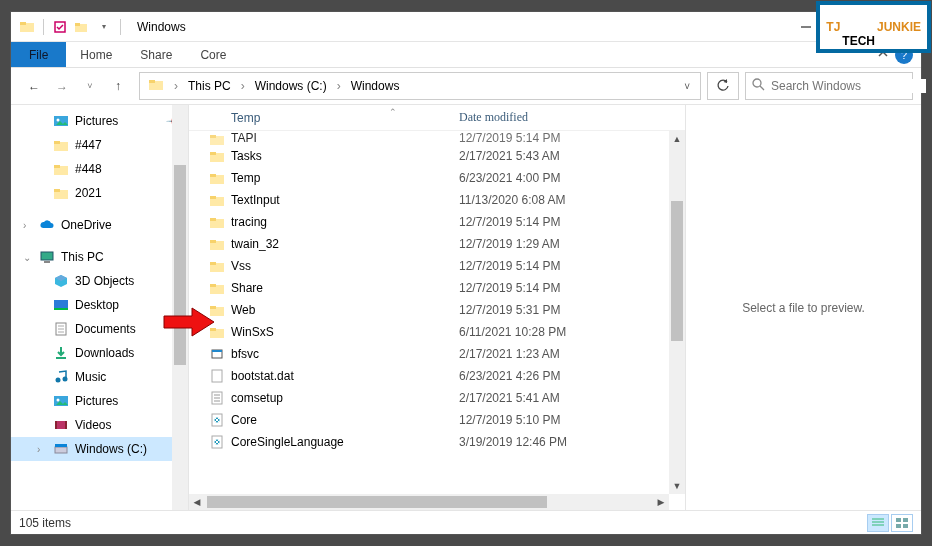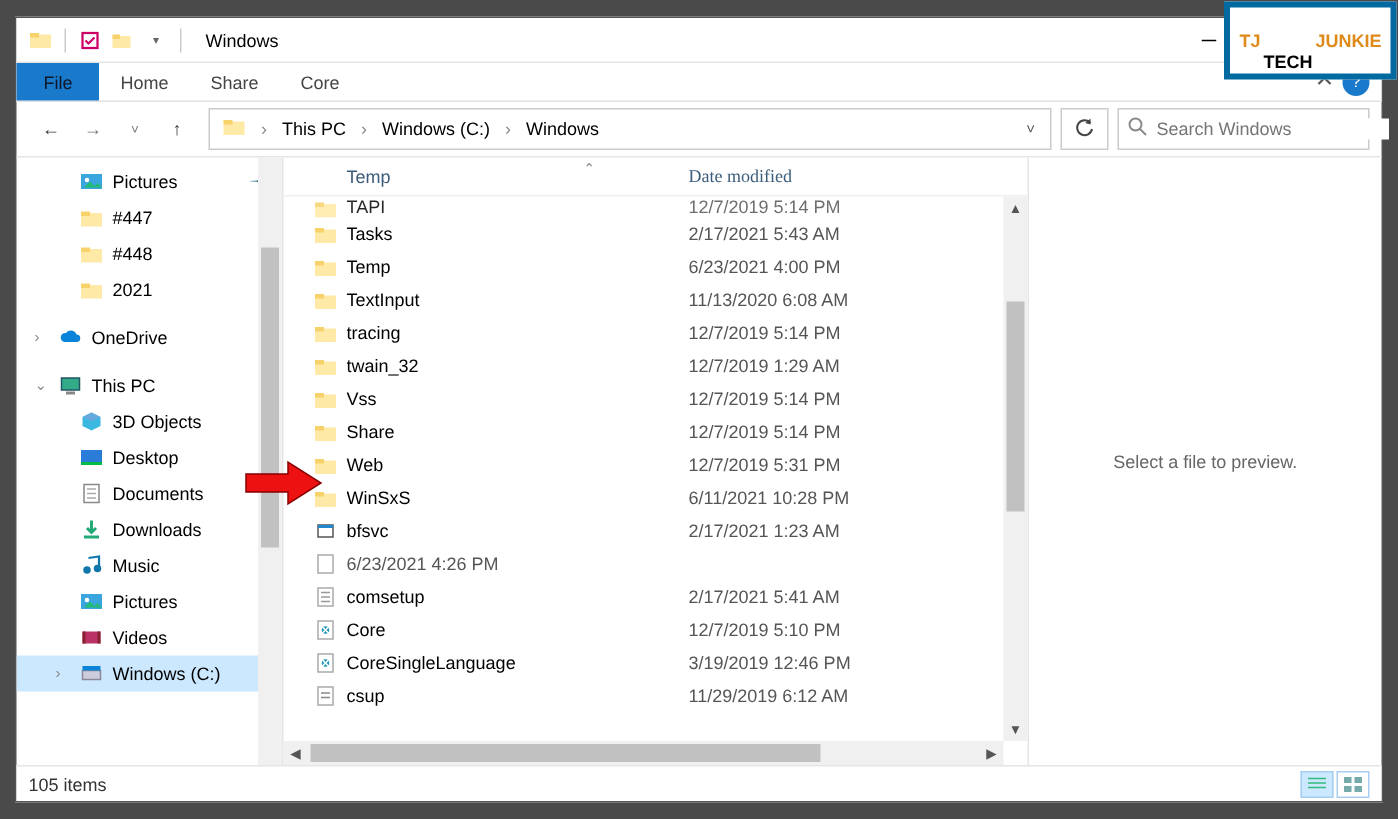--- a/index.html
+++ b/index.html
@@ -443,20 +443,21 @@
                   <rect x="3" y="4" width="10" height="8" fill="#fff" stroke="#555"></rect>
                   <rect x="3" y="4" width="10" height="2" fill="#28c"></rect>
                 </svg></span>
               <span class="file-name">bfsvc</span>
               <span class="file-date">2/17/2021 1:23 AM</span>
             </div>
             <div class="file-row">
               <span class="file-icon"><svg width="16" height="16" viewBox="0 0 16 16">
                   <rect x="3" y="2" width="10" height="12" fill="#fff" stroke="#aaa"></rect>
                 </svg></span>
+              <span class="file-name">bootstat.dat</span>
               <span class="file-date">6/23/2021 4:26 PM</span>
             </div>
             <div class="file-row">
               <span class="file-icon"><svg width="16" height="16" viewBox="0 0 16 16">
                   <rect x="3" y="2" width="10" height="12" fill="#fff" stroke="#aaa"></rect>
                   <line x1="5" y1="5" x2="11" y2="5" stroke="#999"></line>
                   <line x1="5" y1="8" x2="11" y2="8" stroke="#999"></line>
                   <line x1="5" y1="11" x2="11" y2="11" stroke="#999"></line>
                 </svg></span>
               <span class="file-name">comsetup</span>
@@ -472,29 +473,20 @@
               <span class="file-date">12/7/2019 5:10 PM</span>
             </div>
             <div class="file-row">
               <span class="file-icon"><svg width="16" height="16" viewBox="0 0 16 16">
                   <rect x="3" y="2" width="10" height="12" fill="#fff" stroke="#aaa"></rect>
                   <circle cx="8" cy="8" r="2.5" fill="#29b"></circle>
                   <path d="M6 6 L10 10 M10 6 L6 10" stroke="#fff" stroke-width="1"></path>
                 </svg></span>
               <span class="file-name">CoreSingleLanguage</span>
               <span class="file-date">3/19/2019 12:46 PM</span>
-            </div>
-            <div class="file-row">
-              <span class="file-icon"><svg width="16" height="16" viewBox="0 0 16 16">
-                  <rect x="3" y="2" width="10" height="12" fill="#fff" stroke="#aaa"></rect>
-                  <line x1="5" y1="6" x2="11" y2="6" stroke="#888"></line>
-                  <line x1="5" y1="9" x2="11" y2="9" stroke="#888"></line>
-                </svg></span>
-              <span class="file-name">csup</span>
-              <span class="file-date">11/29/2019 6:12 AM</span>
             </div>
           </div>
         <div class="vscroll">
           <div class="vscroll-arrow">▲</div>
           <div class="vscroll-thumb"></div>
           <div class="vscroll-arrow" style="position:absolute;bottom:0;left:0;right:0;">▼</div>
         </div>
         <div class="hscroll">
           <div class="hscroll-arrow" style="left:0">◀</div>
           <div class="hscroll-thumb"></div>

